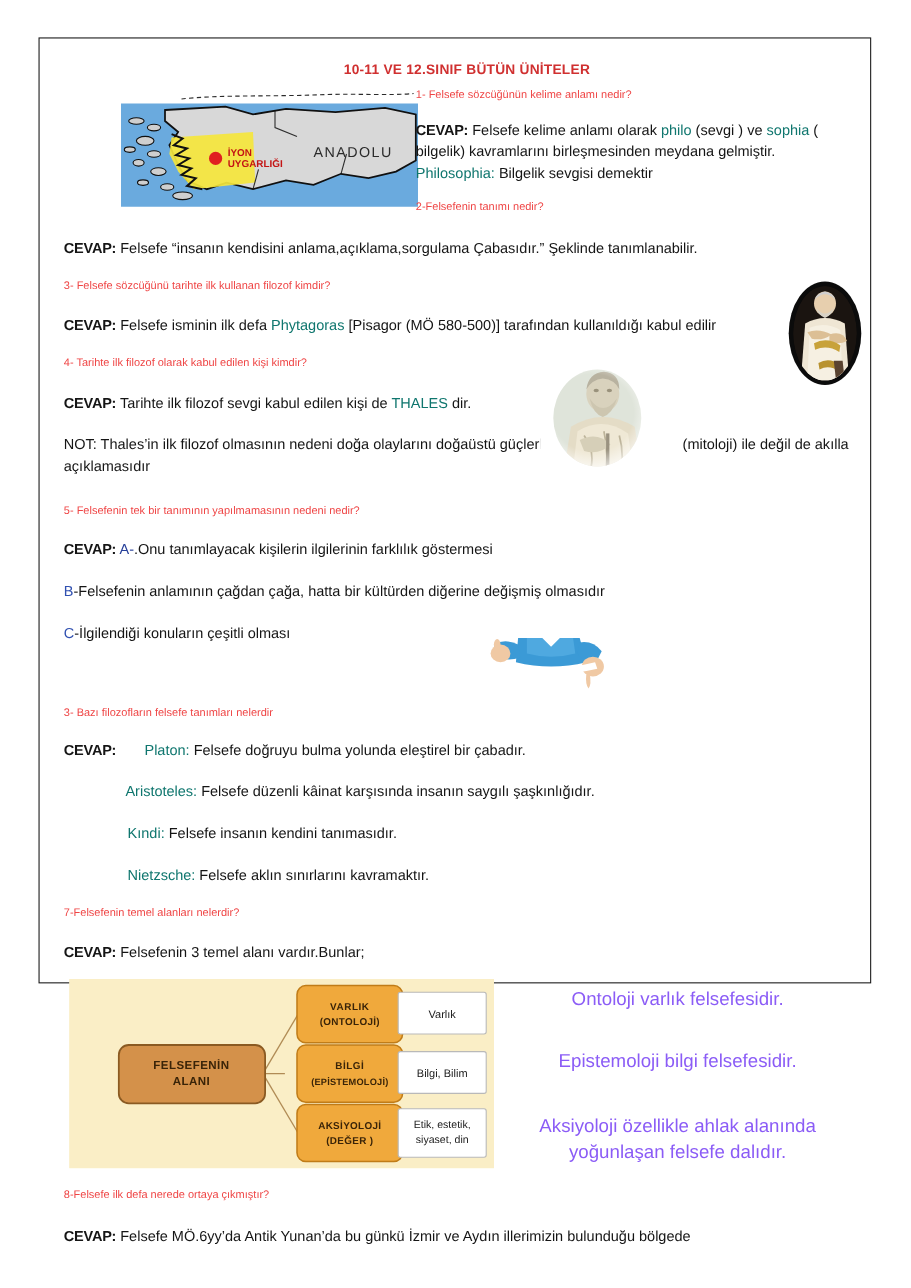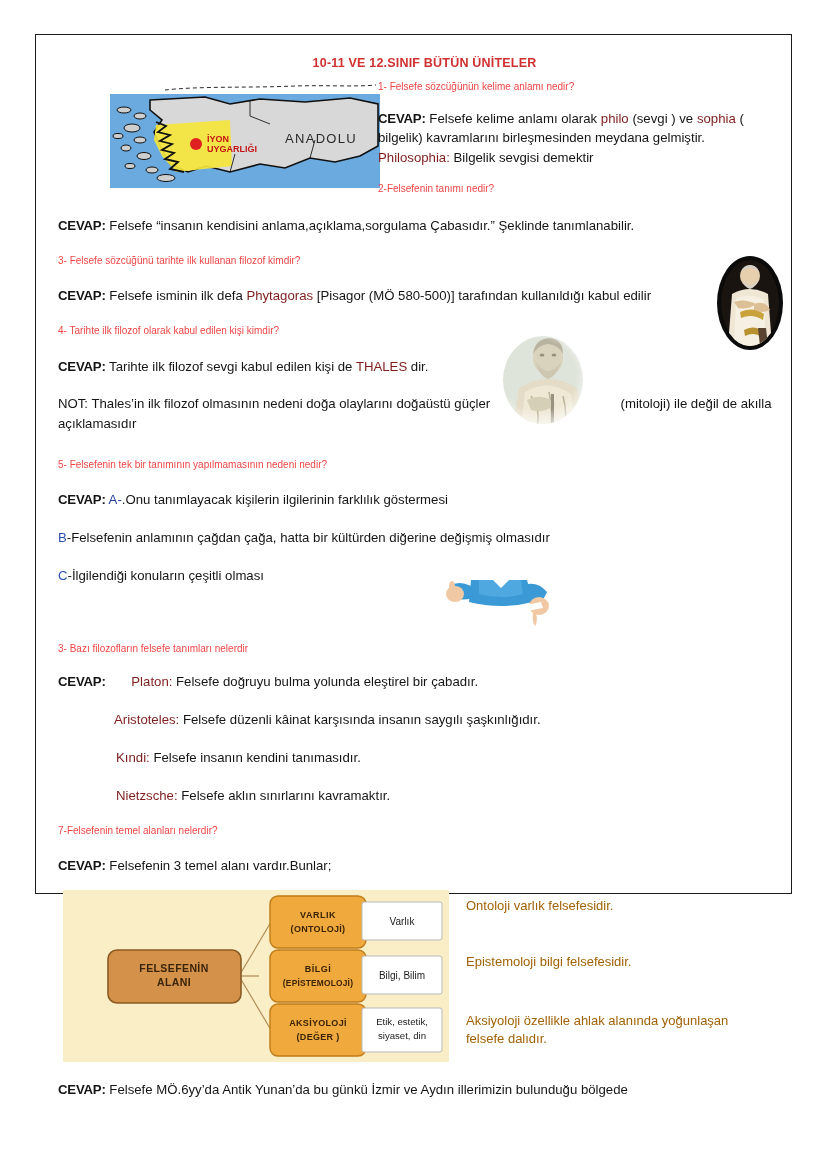--- a/index.html
+++ b/index.html
@@ -45,21 +45,21 @@
     color: #ef4545;
     font-size: 10px;
     line-height: 1.45;
   }
   .a {
     color: #151515;
     font-size: 13.2px;
     line-height: 1.5;
   }
   .lbl { font-weight: bold; letter-spacing: -0.2px; margin-top: 32px; }
-  .red { color: #7f1d1d; }
+  .red { color: #0f766e; }
   .blue { color: #3050b0; }
   .navy { color: #27409a; }
 
   
   .top-block {
     position: relative;
     margin-top: 10px;
     height: 128px;
   }
   .map {
@@ -112,24 +112,25 @@
   .diagram svg { display: block; }
   .diagram-notes {
     position: absolute;
     left: 408px;
     top: 0;
     width: 305px;
     height: 172px;
   }
   .note {
     position: absolute;
-    font-size: 13px;
-    color: #a16207;
+    font-size: 17px;
+    color: #8b5cf6;
     line-height: 1.4;
     width: 300px;
+    text-align: center;
   }
   .note-1 { top: 7px; }
   .note-2 { top: 63px; }
   .note-3 { top: 122px; }
 
   .tail { margin-top: 18px; }
   .tail .line { margin-bottom: 20px; }
 </style>
 </head>
 <body>
@@ -293,20 +294,21 @@
       </div>
 
       <div class="diagram-notes">
         <div class="note note-1">Ontoloji varlık felsefesidir.</div>
         <div class="note note-2">Epistemoloji bilgi felsefesidir.</div>
         <div class="note note-3">Aksiyoloji özellikle ahlak alanında yoğunlaşan felsefe dalıdır.</div>
       </div>
     </div>
 
     <div class="tail">
+      <div class="q line">8-Felsefe ilk defa nerede ortaya çıkmıştır?</div>
       <div class="a line">
         <span class="lbl">CEVAP:</span><span> Felsefe MÖ.6yy’da Antik Yunan’da bu günkü İzmir ve Aydın illerimizin bulunduğu bölgede</span>
       </div>
 
     </div>
 
   </div>
 
   <div class="photo ph-phytagoras">
     <svg width="72" height="98" viewBox="0 0 72 98">

